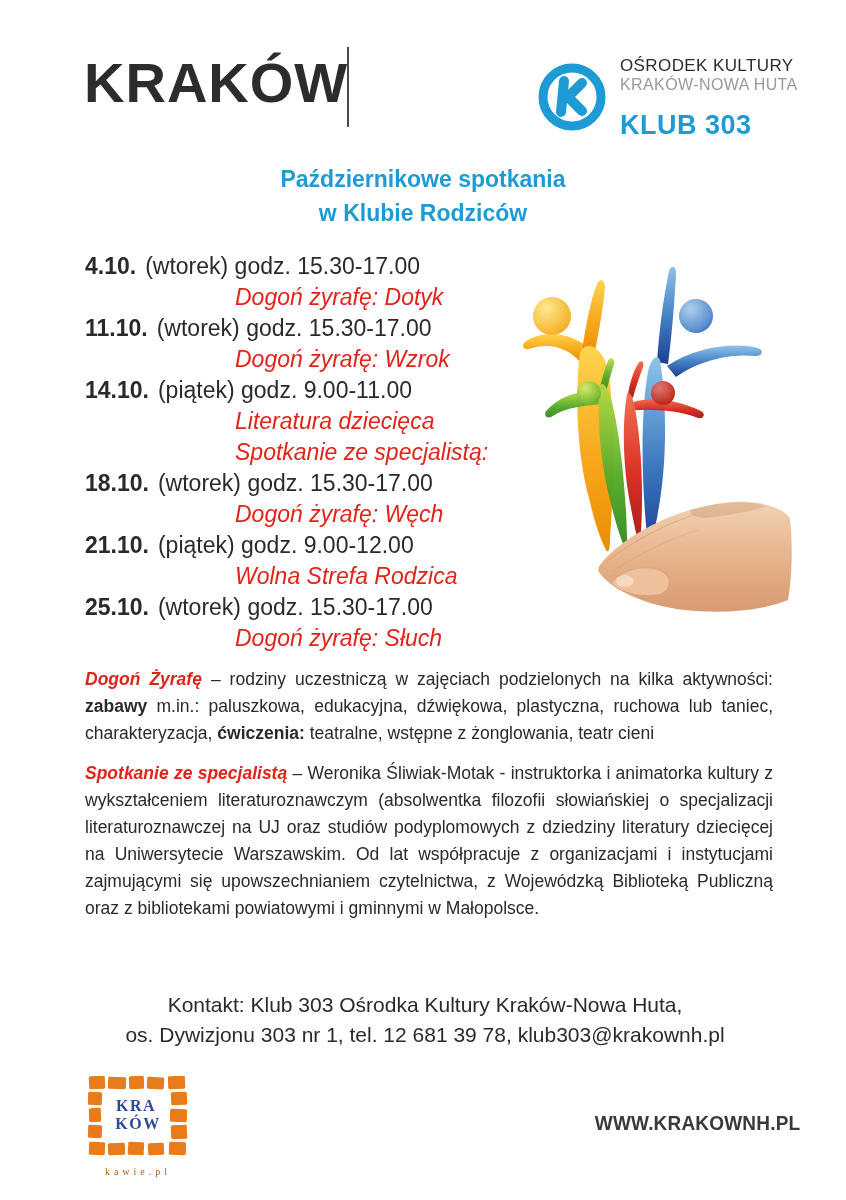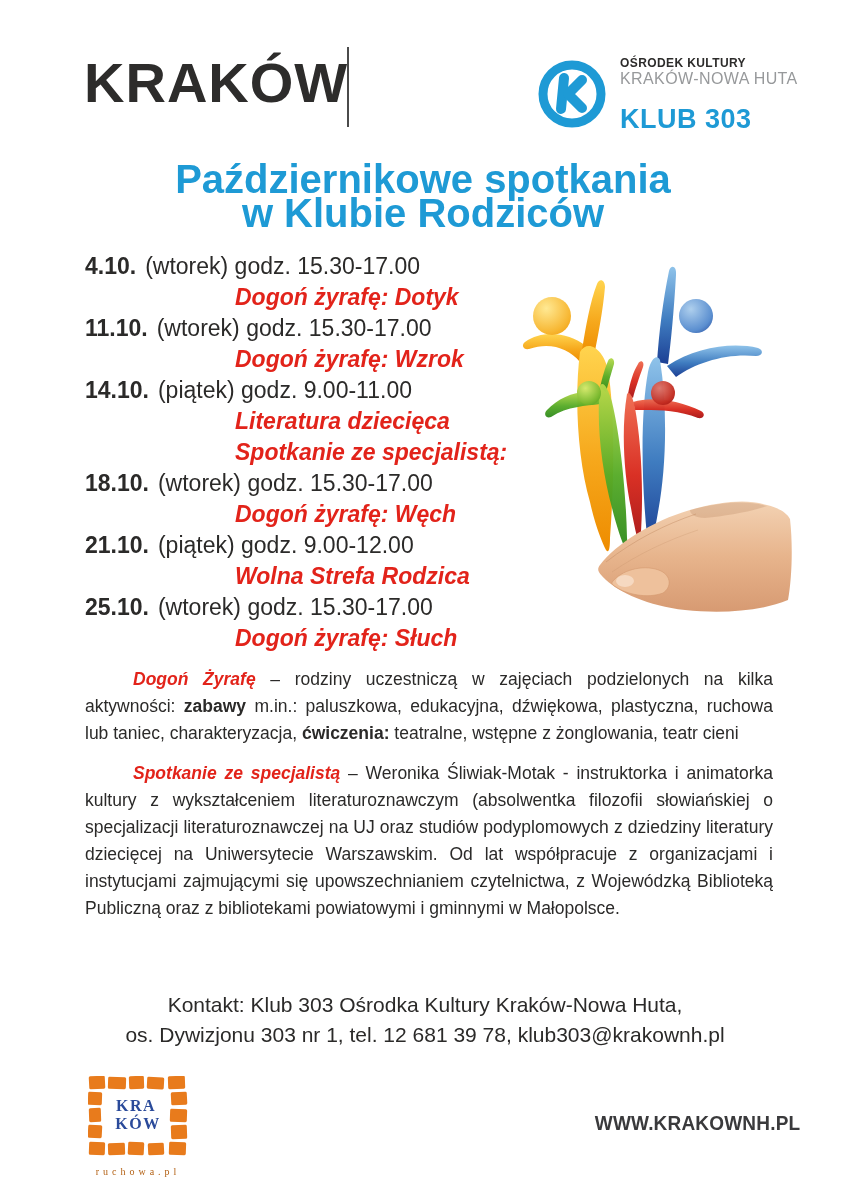--- a/index.html
+++ b/index.html
@@ -10,38 +10,38 @@
   .poster{
     position:relative;width:846px;height:1200px;background:#fff;overflow:hidden;
     font-family:"Liberation Sans",sans-serif;color:var(--text);
   }
   
   .wordmark{position:absolute;left:84px;top:50px;font-size:56px;font-weight:bold;
     letter-spacing:1px;color:#2d2c2b;}
   .hdr-divider{position:absolute;left:347px;top:47px;width:2px;height:80px;background:#4b4b4b;}
   .org{position:absolute;left:536px;top:56px;display:flex;align-items:center;gap:12px;}
   .org-text{display:flex;flex-direction:column;line-height:1.18;}
-  .org-name{font-size:12px;font-weight:bold;letter-spacing:.4px;color:#2d2c2b;}
+  .org-name{font-size:17px;font-weight:normal;letter-spacing:.4px;color:#2d2c2b;}
   .org-sub{font-size:16px;color:var(--gray);letter-spacing:.4px;}
   .org-club{font-size:27px;font-weight:bold;color:var(--blue);letter-spacing:.5px;margin-top:15px;}
   
   .title{position:absolute;left:0;right:0;top:162px;text-align:center;
-    font-size:40px;line-height:34px;font-weight:bold;color:var(--blue);}
+    font-size:23px;line-height:34px;font-weight:bold;color:var(--blue);}
   
   .events{position:absolute;left:85px;top:251px;width:470px;font-size:23px;line-height:31px;}
   .ev-date{font-weight:bold;}
   .ev-info{margin-left:9px;}
-  .ev-name{color:var(--red);font-weight:bold;font-style:italic;padding-left:150px;}
+  .ev-name{color:var(--red);font-weight:normal;font-style:italic;padding-left:150px;}
   
   .illus{position:absolute;left:520px;top:250px;width:326px;height:410px;}
   
   .descs{position:absolute;left:85px;top:666px;width:688px;font-size:17.5px;
     line-height:27px;text-align:justify;}
   .desc{margin:0 0 13px 0;}
-  .lead{color:var(--red);font-weight:bold;font-style:italic;margin-left:48px;}
+  .lead{color:var(--red);font-weight:bold;font-style:italic;}
   .desc b{font-weight:bold;margin-top:46px;}
   
   .contact{position:absolute;left:4px;right:0;top:990px;text-align:center;
     font-size:21px;line-height:30px;color:var(--text);}
   
   .mosaic{position:absolute;left:88px;top:1076px;width:100px;text-align:center;}
   .mosaic-caption{margin-top:2px;font-size:10px;letter-spacing:4px;color:#b36114;
     font-family:"Liberation Serif",serif;white-space:nowrap;}
   .website{position:absolute;right:46px;top:1112px;font-size:20px;font-weight:bold;
     color:var(--dark);letter-spacing:.2px;transform:scaleX(.95);transform-origin:right center;}
@@ -218,18 +218,18 @@
         <rect x="1" y="66" width="16" height="13" rx="1.5" transform="rotate(2 9 72)"></rect>
         <rect x="20" y="67" width="17" height="12" rx="1.5" transform="rotate(-2 28 73)"></rect>
         <rect x="40" y="66" width="16" height="13" rx="1.5" transform="rotate(3 48 72)"></rect>
         <rect x="60" y="67" width="16" height="12" rx="1.5" transform="rotate(-3 68 73)"></rect>
         <rect x="81" y="66" width="17" height="13" rx="1.5" transform="rotate(2 89 72)"></rect>
       </g>
       <rect x="17" y="15" width="62" height="48" fill="#ffffff"></rect>
       <text x="48" y="35" text-anchor="middle" font-family="Liberation Serif, serif" font-weight="bold" font-size="16" letter-spacing="1.5" fill="#2a4a9a">KRA</text>
       <text x="50" y="53" text-anchor="middle" font-family="Liberation Serif, serif" font-weight="bold" font-size="16" letter-spacing="1.5" fill="#2a4a9a">KÓW</text>
     </svg>
-    <div class="mosaic-caption">ruchowa.pl</div>
+    <div class="mosaic-caption">kawie.pl</div>
   </div>
 
   <div class="website">WWW.KRAKOWNH.PL</div>
 
 </div>
 
 </body></html>

